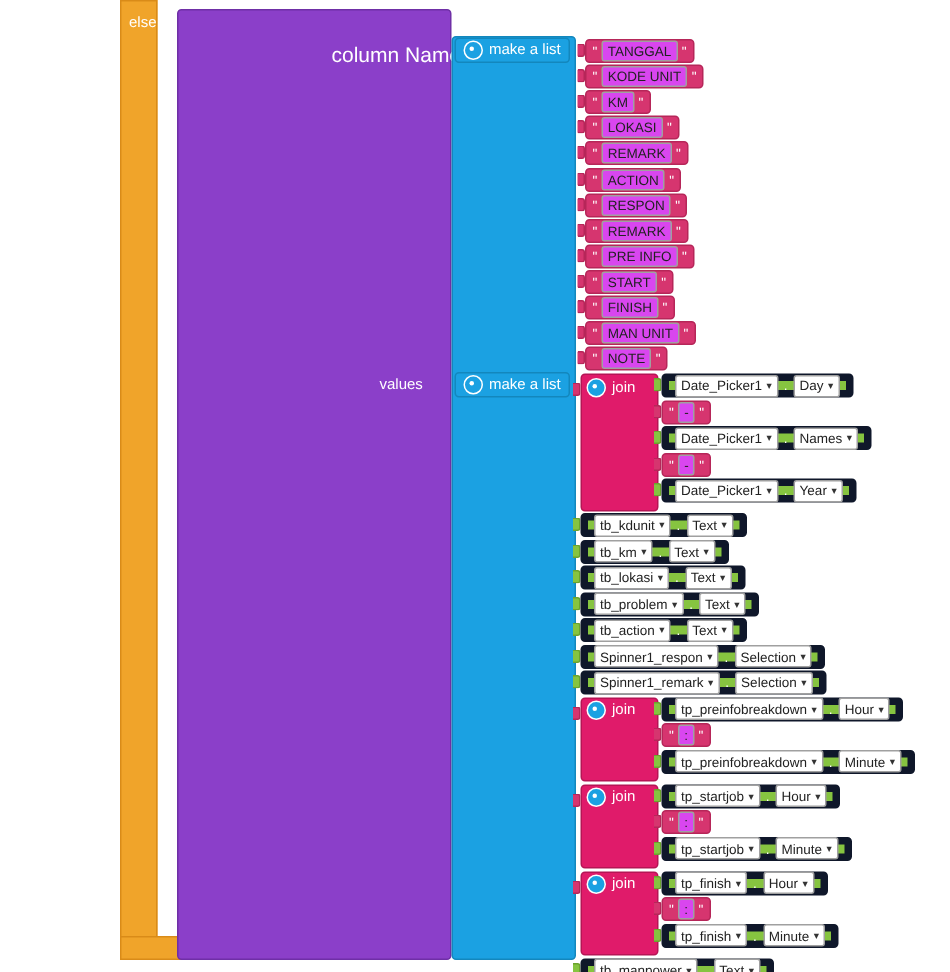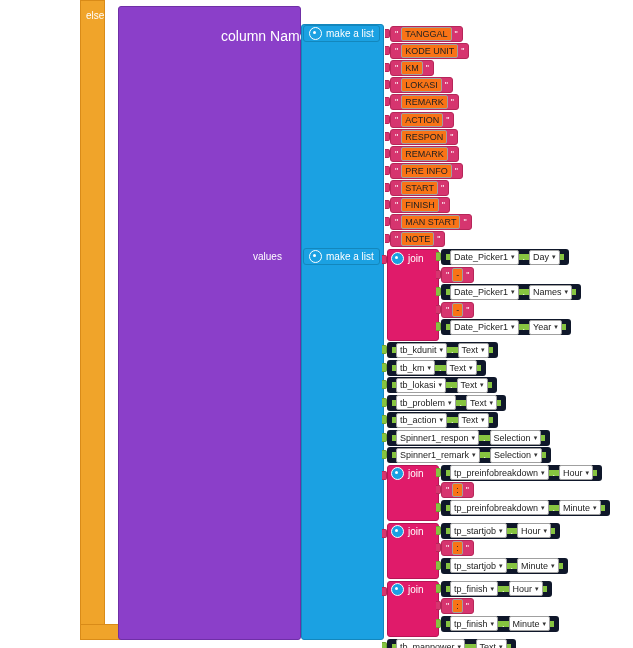--- a/index.html
+++ b/index.html
@@ -24,21 +24,21 @@
 
   
   .mklist{position:absolute;background:#1ba1e2;border:1px solid #1387bd;border-radius:3px;display:flex;align-items:center;gap:4px;padding:0 5px;height:17px;box-sizing:border-box;}
   .mklist .t{font-size:10px;color:#ffffff;}
   .gear{width:11px;height:11px;border-radius:50%;background:#1ba1e2;border:1px solid #ffffff;display:inline-block;position:relative;}
   .gear:after{content:"";position:absolute;left:3px;top:3px;width:3px;height:3px;background:#ffffff;border-radius:50%;}
 
   
   .pink{position:absolute;background:#d6356f;border:1px solid #b62659;border-radius:3px;height:16px;display:flex;align-items:center;gap:3px;padding:0 4px;box-sizing:border-box;}
   .pink .q{font-size:9px;color:#ffffff;}
-  .pink .v{display:inline-flex;align-items:center;background:#f97316;border:1px solid #a0a0a0;border-radius:2px;height:12px;padding:0 3px;font-size:9px;color:#222;}
+  .pink .v{display:inline-flex;align-items:center;background:#d946ef;border:1px solid #a0a0a0;border-radius:2px;height:12px;padding:0 3px;font-size:9px;color:#222;}
 
   
   .join{position:absolute;background:#e01b6a;border:1px solid #b61455;border-radius:3px;box-sizing:border-box;}
   .join-hdr{position:absolute;display:flex;align-items:center;gap:4px;height:16px;}
   .join-hdr .t{font-size:10px;color:#ffffff;}
 
   
   .green{position:absolute;background:#86c440;border:5px solid #0f172a;border-radius:3px;height:16px;display:flex;align-items:center;gap:3px;padding:0 4px;box-sizing:border-box;}
   .green .dot{font-size:9px;color:#ffffff;margin:0 1px;}
 
@@ -135,21 +135,21 @@
       </div>
       <div class="notch" style="left: 385px; top: 200px;"></div>
       <div class="pink" style="left: 390px; top: 197px;">
         <span class="q">"</span>
         <span class="v">FINISH</span>
         <span class="q">"</span>
       </div>
       <div class="notch" style="left: 385px; top: 217.1px;"></div>
       <div class="pink" style="left: 390px; top: 214.1px;">
         <span class="q">"</span>
-        <span class="v">MAN START</span>
+        <span class="v">MAN UNIT</span>
         <span class="q">"</span>
       </div>
       <div class="notch" style="left: 385px; top: 234.2px;"></div>
       <div class="pink" style="left: 390px; top: 231.2px;">
         <span class="q">"</span>
         <span class="v">NOTE</span>
         <span class="q">"</span>
       </div>
     </div>
 

